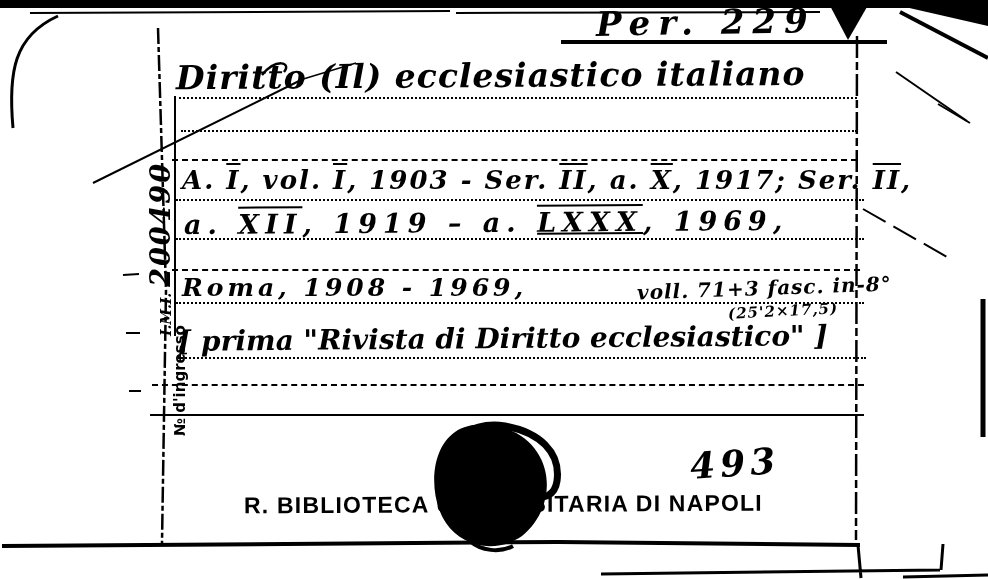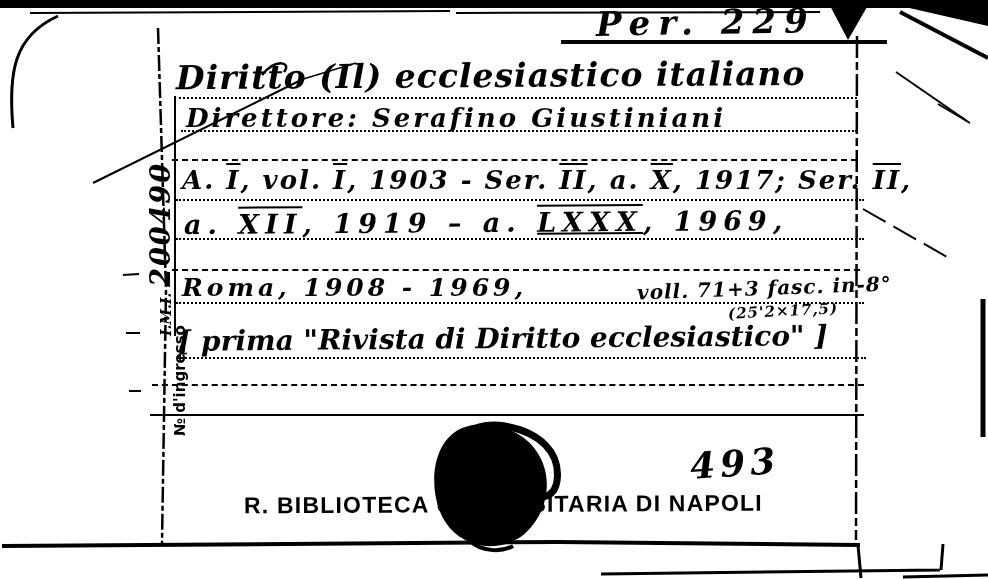--- a/index.html
+++ b/index.html
@@ -55,21 +55,20 @@
   <div class="rule" style="top:199px;left:176px;width:688px;"></div>
   <div class="rule" style="top:238px;left:176px;width:688px;"></div>
   <div class="rule dash" style="top:269px;left:172px;width:688px;"></div>
   <div class="rule" style="top:302px;left:176px;width:688px;"></div>
   <div class="rule" style="top:357px;left:178px;width:688px;"></div>
   <div class="rule dash" style="top:384px;left:152px;width:712px;"></div>
   <div class="rule solid" style="top:414px;left:150px;width:714px;"></div>
 
   <div class="hw call-number">Per. 229</div>
   <div class="hw card-title">Diritto (Il) ecclesiastico italiano</div>
-  <div class="hw director-line">Direttore: Serafino Giustiniani</div>
   <div class="hw holdings-1"><span>A. </span><span class="ovl">I</span><span>, vol. </span><span class="ovl">I</span><span>, 1903 - Ser. </span><span class="ovl">II</span><span>, a. </span><span class="ovl">X</span><span>, 1917; Ser. </span><span class="ovl">II</span><span>,</span></div>
   <div class="hw holdings-2"><span>a. </span><span class="ovl">XII</span><span>, 1919 – a. </span><span class="box">LXXX</span><span>, 1969,</span></div>
   <div class="hw imprint">Roma, 1908 - 1969,</div>
   <div class="hw extent-note">voll. 71+3 fasc. in-8°</div>
   <div class="hw size-note">(25'2×17,5)</div>
   <div class="hw former-title">[ prima "Rivista di Diritto ecclesiastico" ]</div>
   <div class="hw inventory-number">493</div>
   <div class="print library-stamp">R. BIBLIOTECA UNIVERSITARIA DI NAPOLI</div>
 
   <div class="print accession-label">№ d'ingresso</div>

